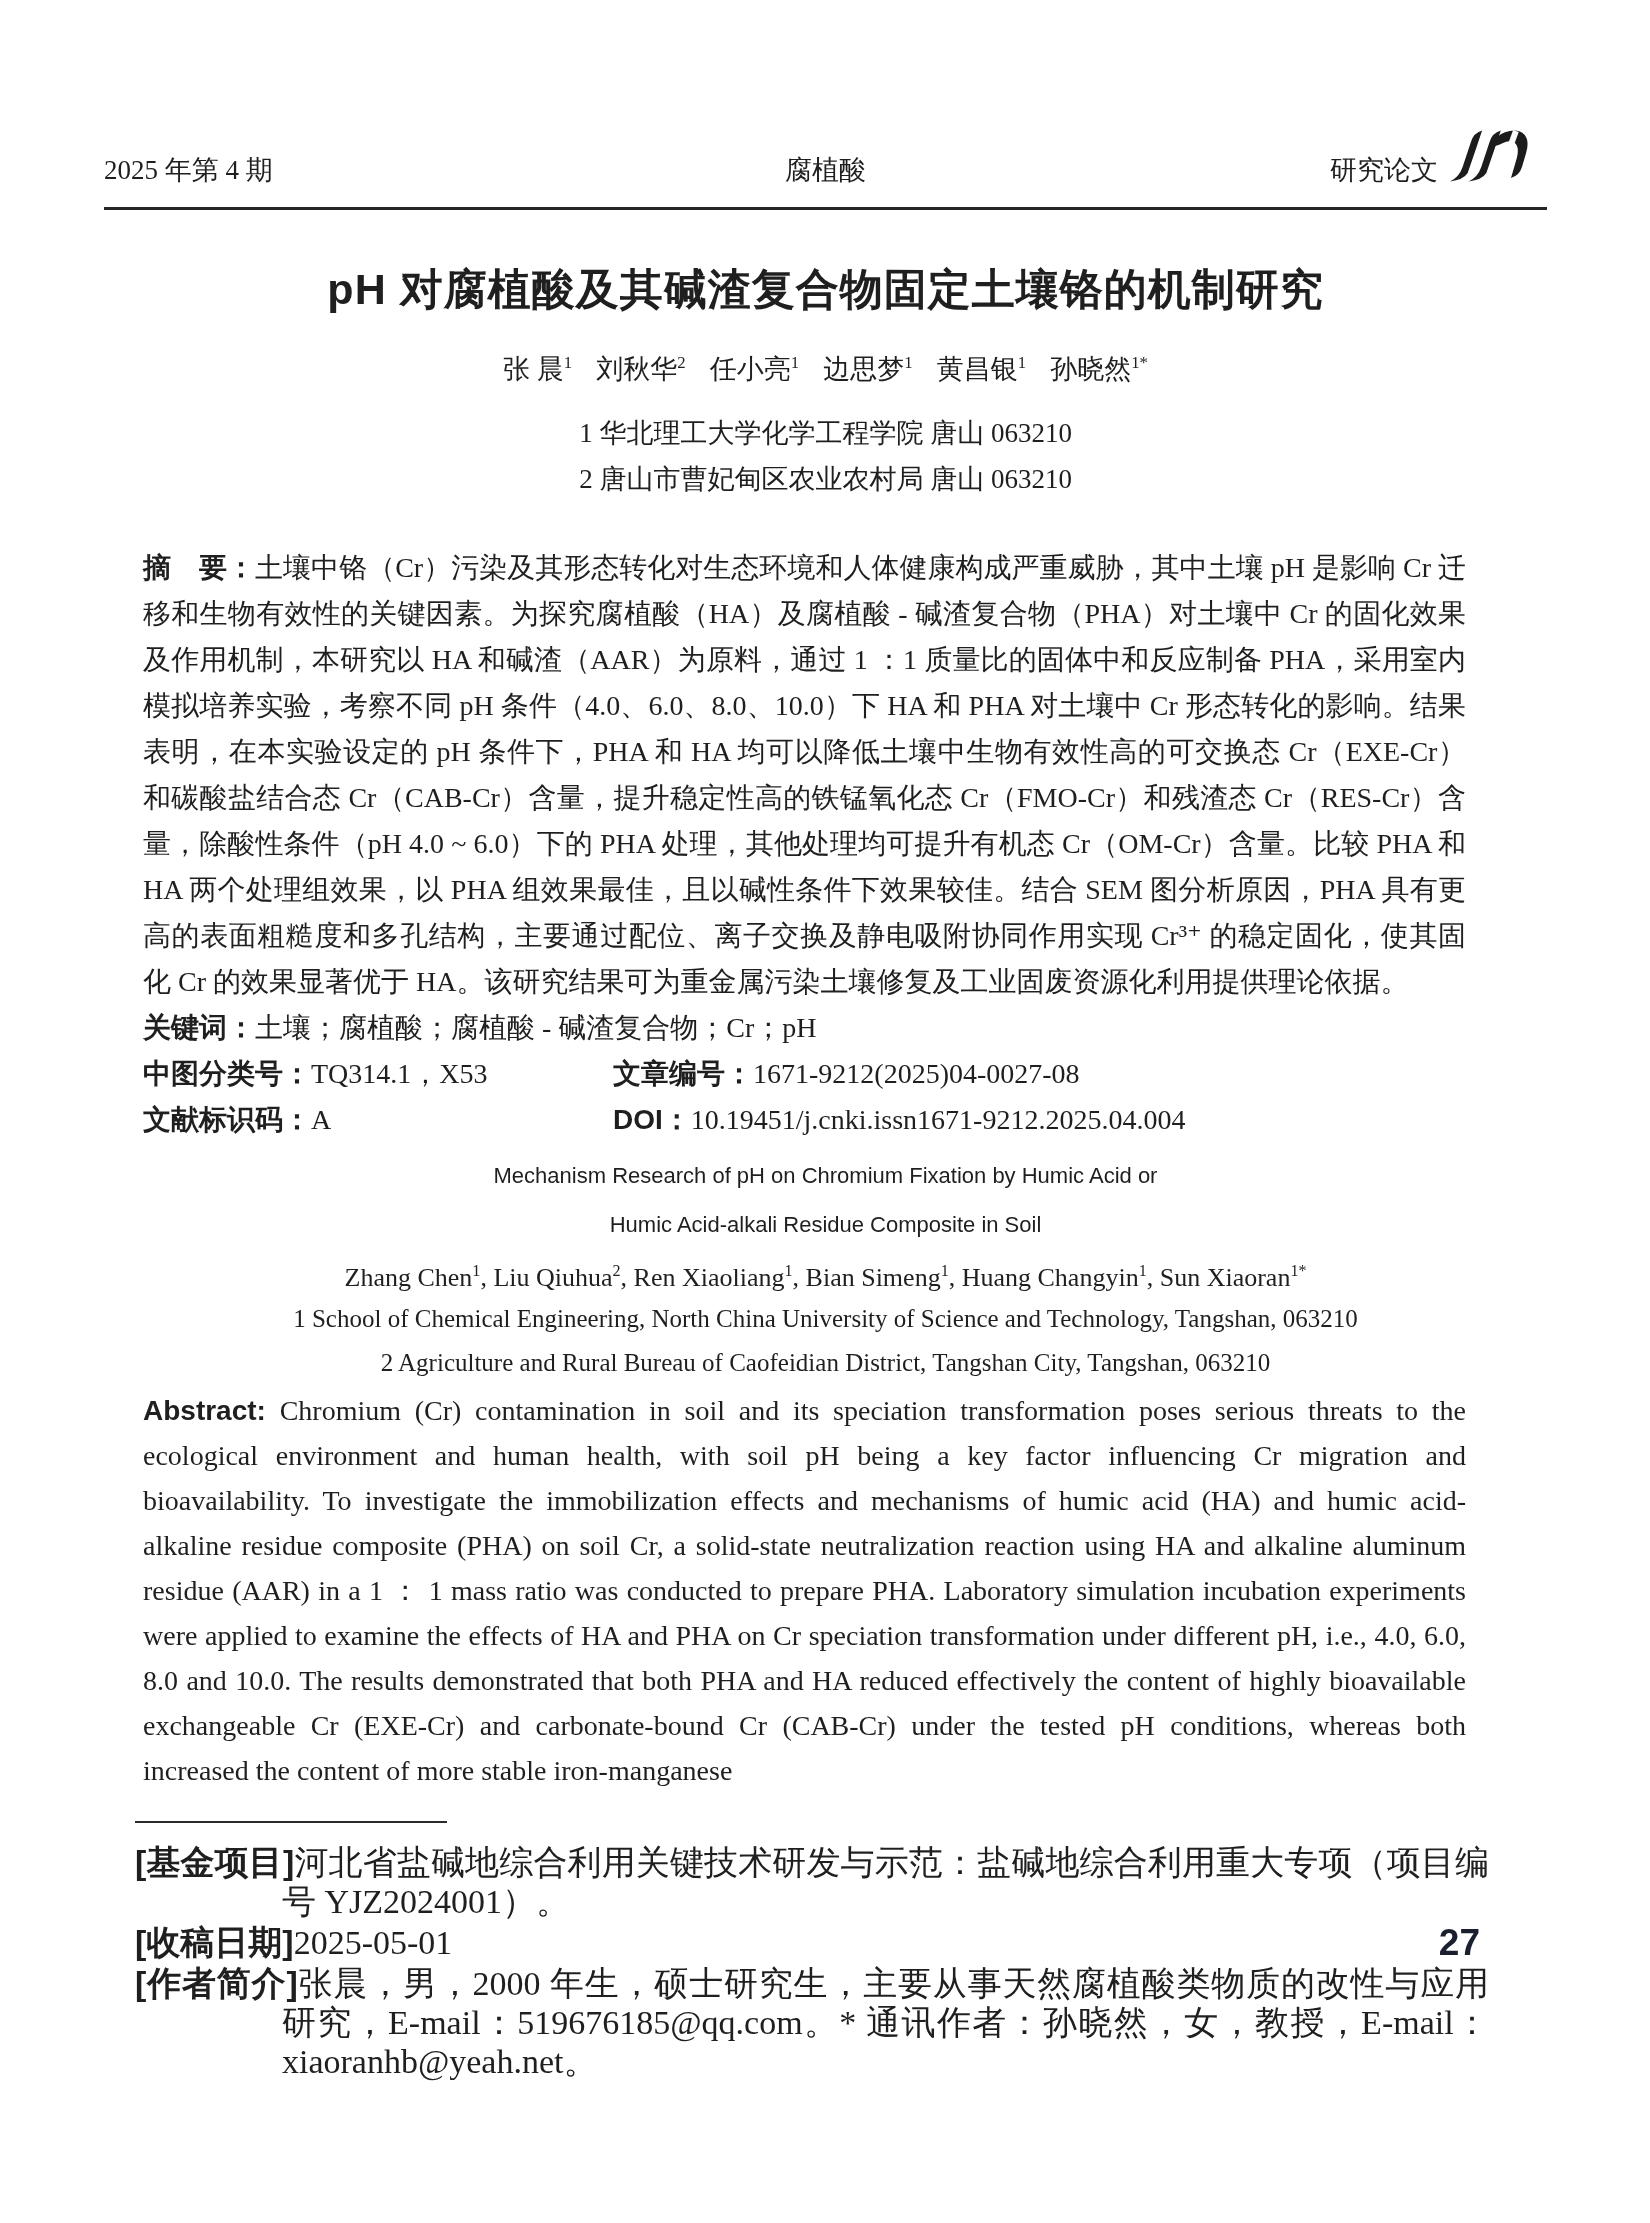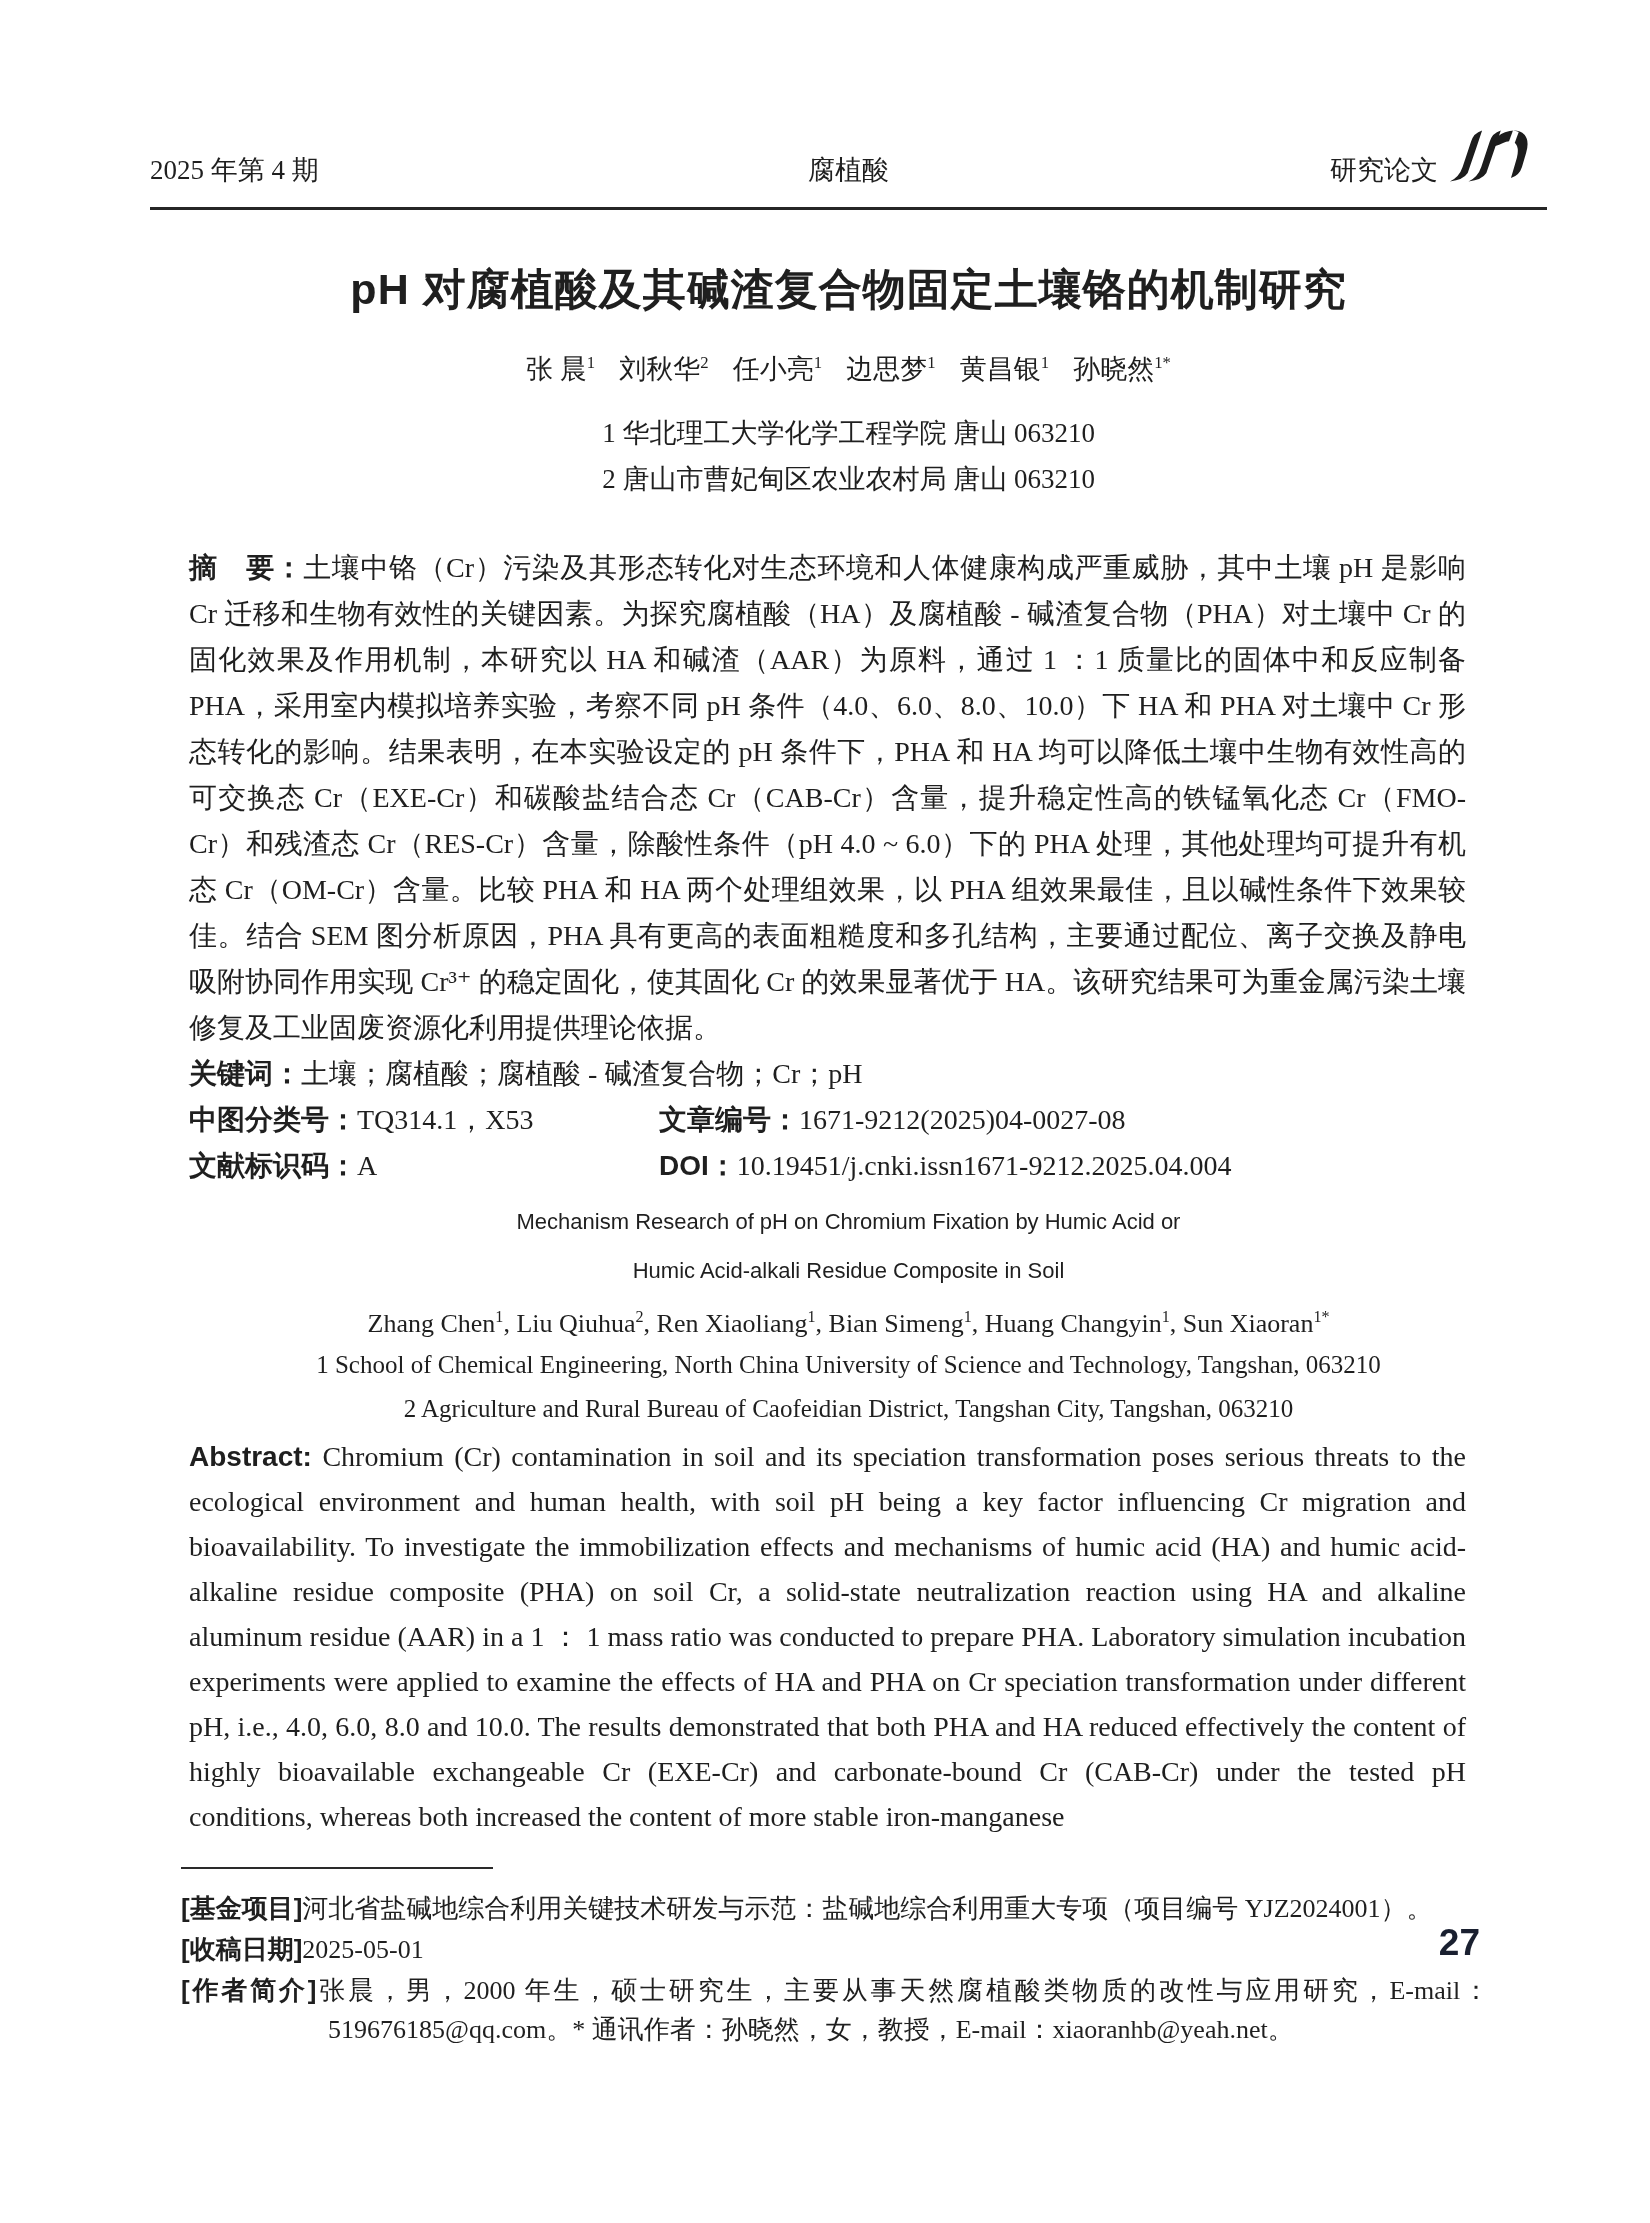--- a/index.html
+++ b/index.html
@@ -3,21 +3,21 @@
 <meta charset="utf-8">
 <style>
   html,body{margin:0;padding:0;background:#fff;}
   .page{
     position:relative;
     width:1651px;height:2223px;
     background:#fff;color:#1f1f1f;
     overflow:hidden;
     font-family:"Liberation Serif","DejaVu Serif",serif;
   }
-  .content{padding:0 104px;margin-left:46px;}
+  .content{padding:0 104px;}
   
   .header{
     display:grid;grid-template-columns:1fr auto 1fr;align-items:end;
     margin-top:153px;font-size:27px;line-height:35px;
     font-family:"Liberation Serif","DejaVu Serif",serif;
   }
   .header .h-left{text-align:left;}
   .header .h-center{text-align:right;}
   .header .h-right{text-align:right;padding-right:109px;}
   .header-rule{border:0;border-top:3.9px solid #262626;margin:19.4px 0 0 0;}
@@ -43,21 +43,21 @@
   .title-en{
     margin-top:7.8px;text-align:center;
     font-family:"Liberation Sans","DejaVu Sans",sans-serif;
     font-size:22px;line-height:49px;
   }
   .authors-en{margin-top:1.9px;text-align:center;font-size:26px;line-height:39px;}
   .affils-en{text-align:center;font-size:25px;line-height:44px;}
   .abstract-en{margin-top:3.9px;font-size:28px;line-height:45px;text-align:justify;}
   
   .foot-rule{border:0;border-top:2.9px solid #2a2a2a;width:312px;margin:25px 0 0 31px;}
-  .footnotes{margin-top:19.4px;margin-left:31px;margin-right:58px;font-size:26px;line-height:39px;}
+  .footnotes{margin-top:19.4px;margin-left:31px;margin-right:58px;font-size:34px;line-height:39px;}
   .footnote{margin:0 0 1.9px 0;padding-left:147px;text-indent:-147px;text-align:justify;}
   .page-number{
     position:absolute;right:171px;top:1922px;
     font-family:"Liberation Sans","DejaVu Sans",sans-serif;
     font-weight:bold;font-size:37px;color:#1a2030;
   }
 </style>
 </head>
 <body>
 

